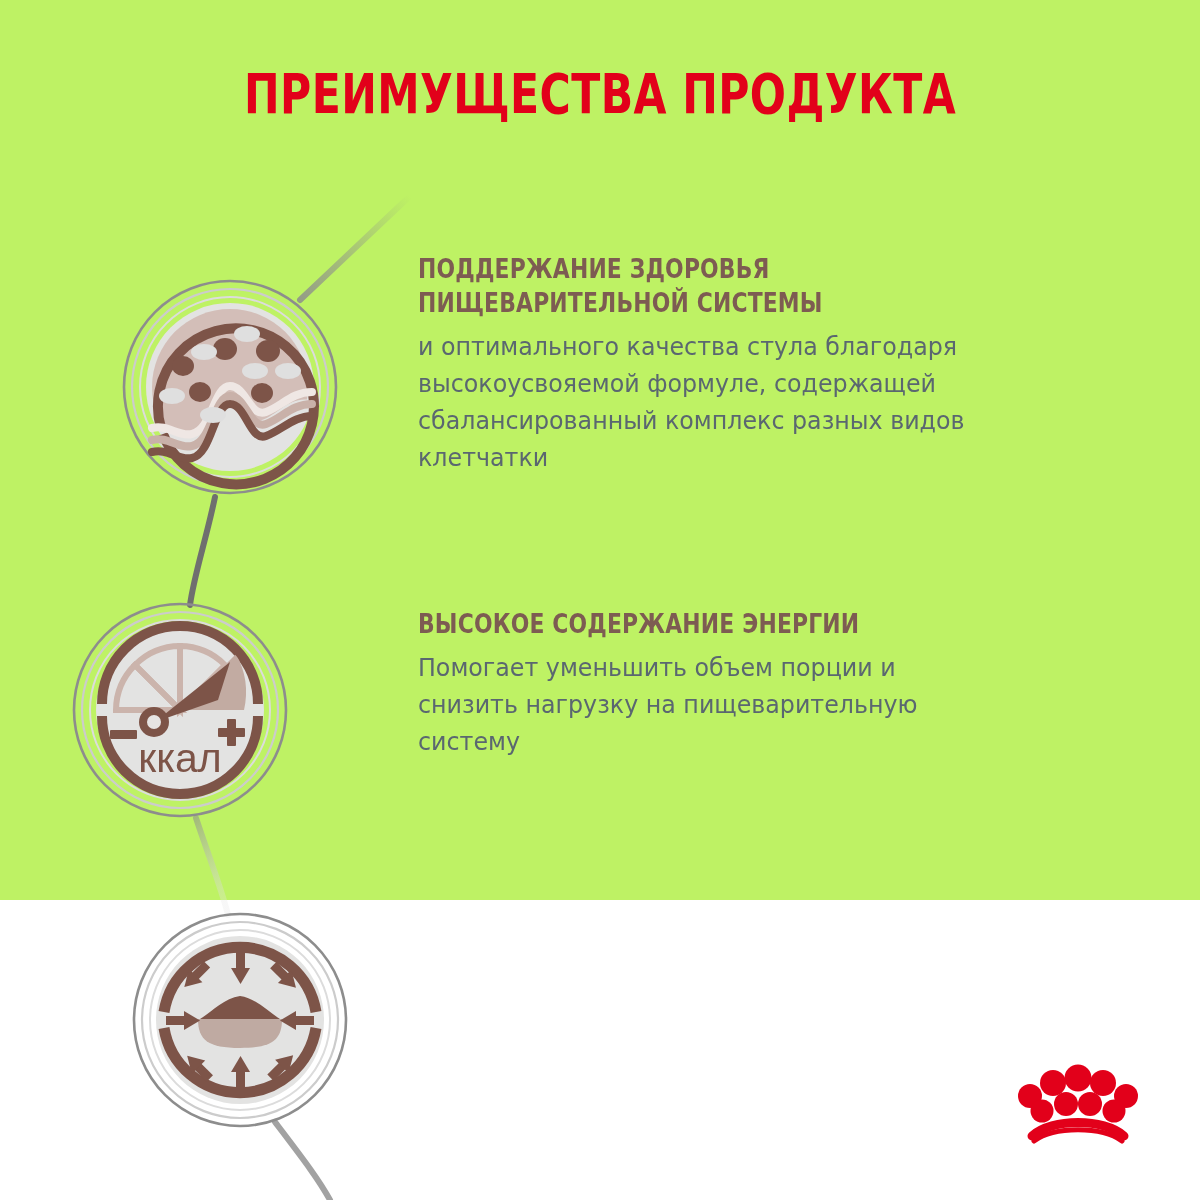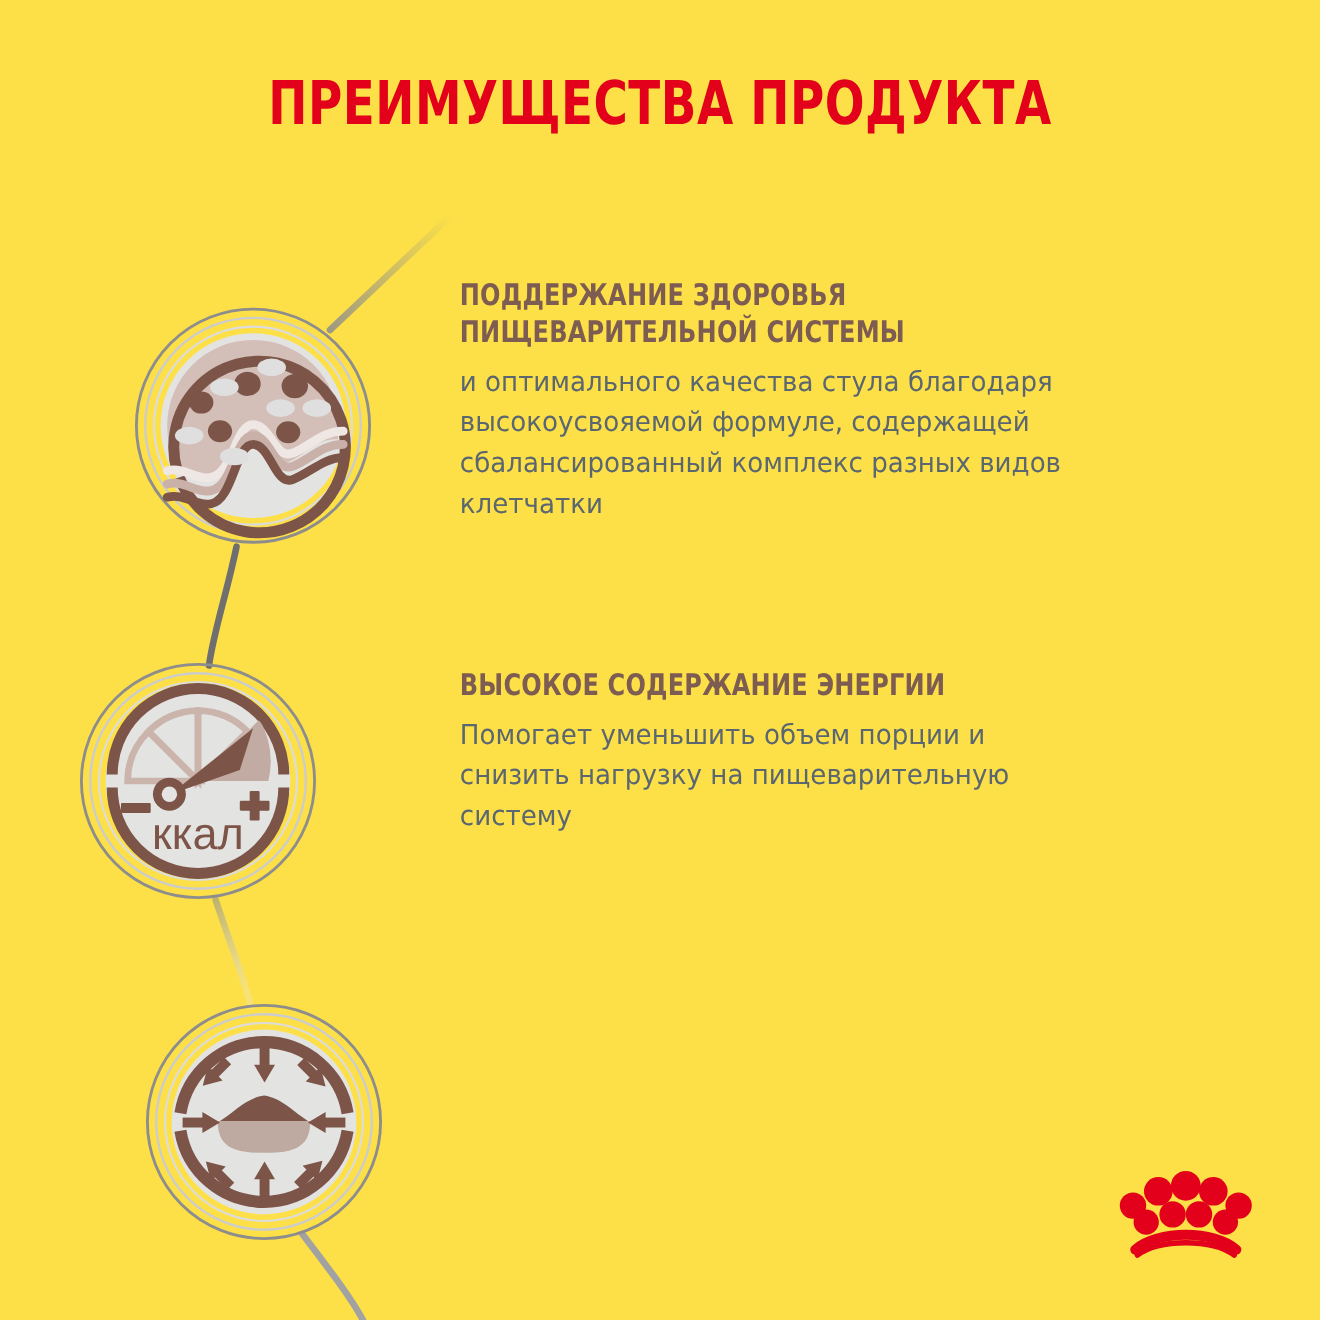--- a/index.html
+++ b/index.html
@@ -8,22 +8,22 @@
     width: 1200px;
     height: 1200px;
     background: #ffffff;
     font-family: "Liberation Sans", sans-serif;
     overflow: hidden;
   }
 
   #page {
     position: relative;
     width: 1200px;
-    height: 1200px;
-    background: #fde047;
+    height: 900px;
+    background: #bef264;
   }
 
   
   #page-title {
     position: absolute;
     top: 62px;
     left: 0;
     width: 1200px;
     text-align: center;
     color: #e2001a;

